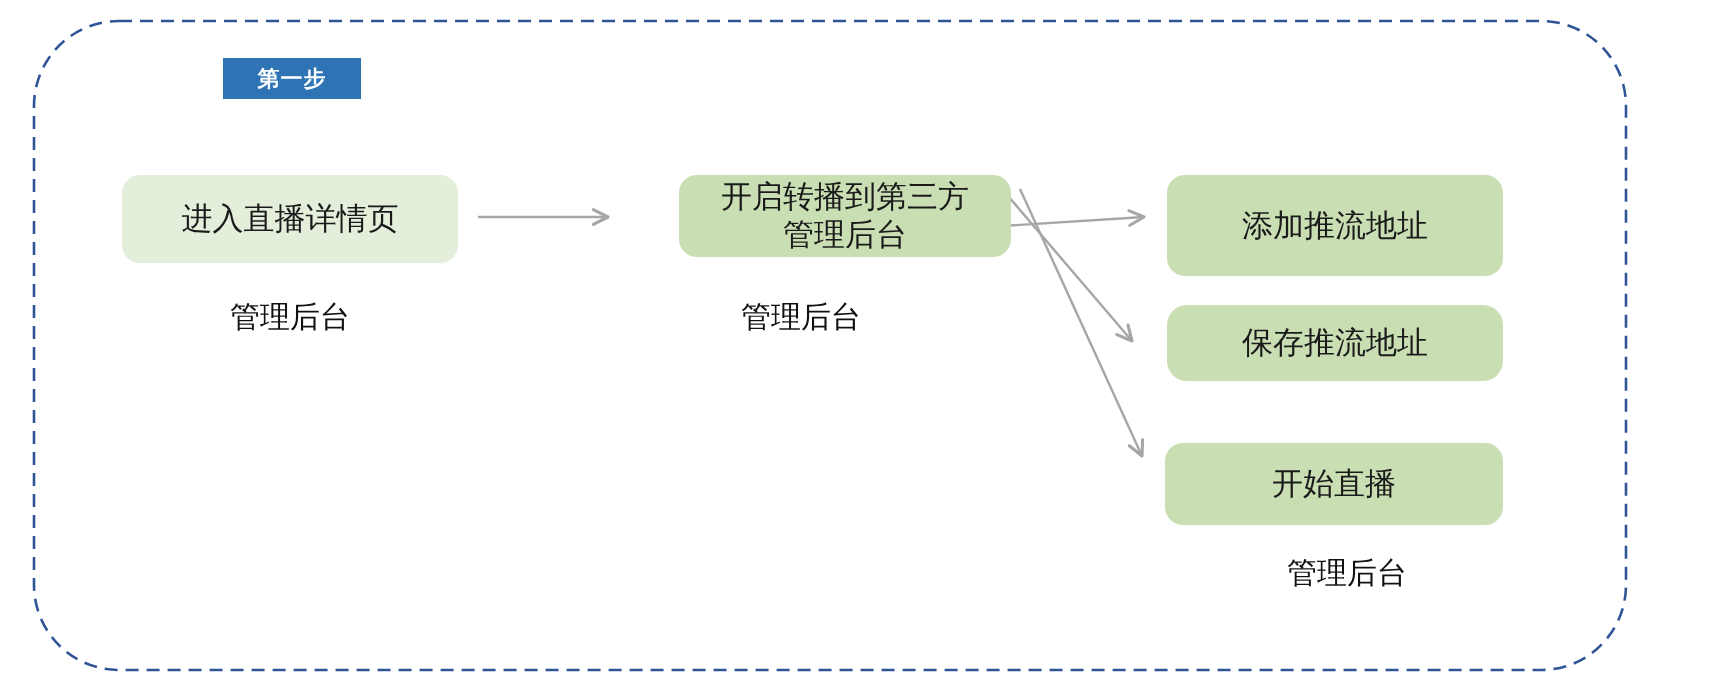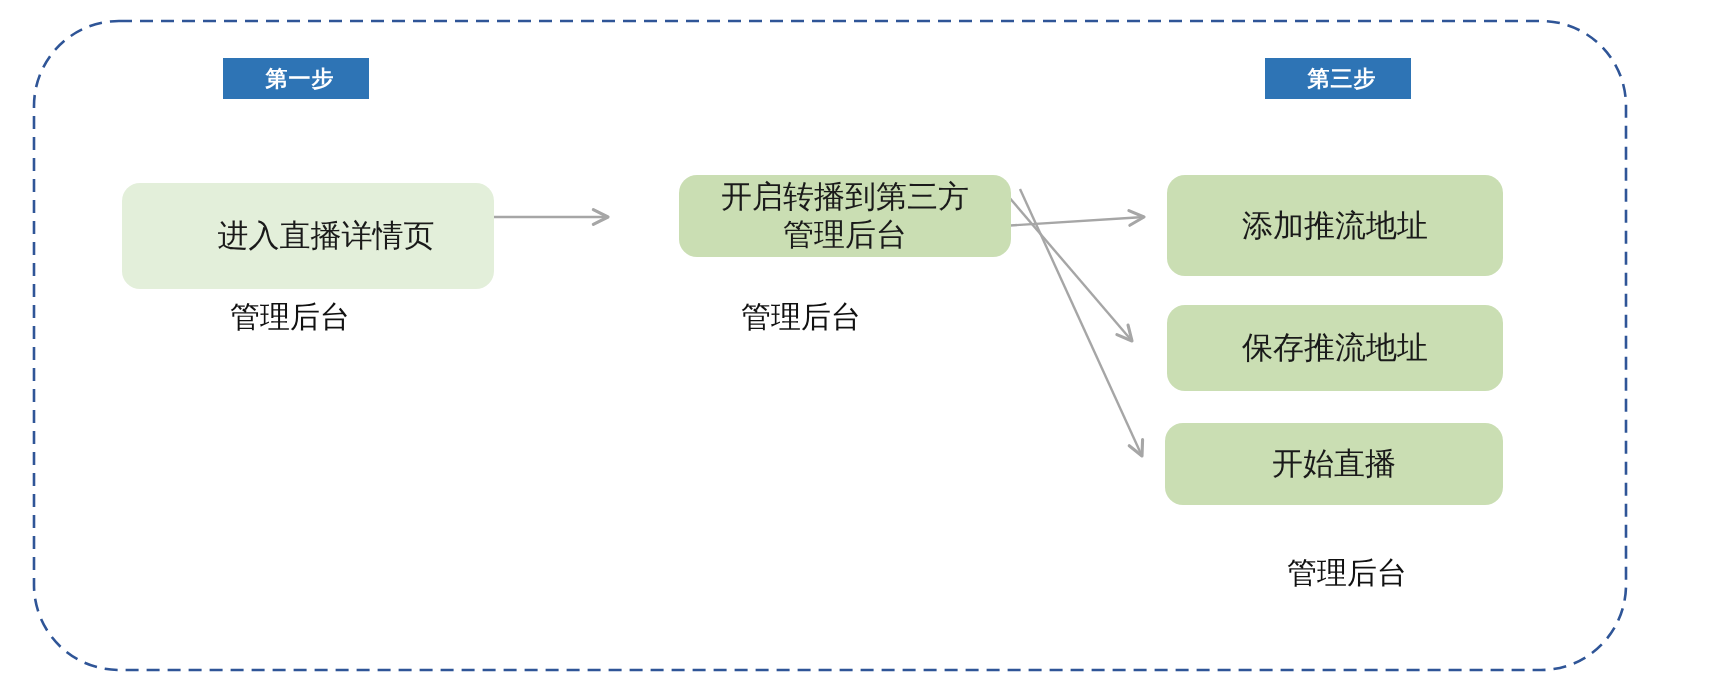--- a/index.html
+++ b/index.html
@@ -44,43 +44,42 @@
     width: 138px;
     height: 41px;
     background: var(--badge-bg, #2E74B5);
     color: var(--badge-text, #ffffff);
     font-size: 22px;
     font-weight: 700;
     display: flex;
     align-items: center;
     justify-content: center;
     letter-spacing: 1px;
-    padding-left: 8px;
   }
   .badge1 { left: 223px; top: 58px; }
   .badge2 { left: 732px; top: 60px; }
   .badge3 { left: 1265px; top: 58px; }
   .flow-box {
     position: absolute;
     border-radius: 18px;
     display: flex;
     flex-direction: column;
     align-items: center;
     justify-content: center;
     font-size: 31px;
     color: var(--box-text, #1a1a1a);
     background: var(--box-green, #cadeb3);
     line-height: 38px;
     text-align: center;
   }
-  .box1 { left: 122px; top: 183px; width: 336px; height: 106px; background: var(--box-light-green, #e3efda); padding-left: 36px; }
+  .box1 { left: 122px; top: 175px; width: 336px; height: 88px; background: var(--box-light-green, #e3efda); }
   .box2 { left: 635px; top: 175px; width: 332px; height: 82px; margin-left: 44px; }
   .box3 { left: 1167px; top: 175px; width: 336px; height: 101px; }
-  .box4 { left: 1167px; top: 305px; width: 336px; height: 86px; }
-  .box5 { left: 1165px; top: 423px; width: 338px; height: 82px; }
+  .box4 { left: 1167px; top: 305px; width: 336px; height: 76px; border-radius: 20px; }
+  .box5 { left: 1165px; top: 443px; width: 338px; height: 82px; }
   .caption {
     position: absolute;
     transform: translateX(-50%);
     font-size: 30px;
     font-weight: 400;
     color: var(--caption-text, #111111);
     white-space: nowrap;
   }
   .caption1 { left: 290px; top: 297px; }
   .caption2 { left: 801px; top: 297px; }
@@ -102,23 +101,20 @@
 
     <line class="arrow-line" x1="478" y1="217" x2="608" y2="217" marker-end="url(#arrowhead)"></line>
     <line class="arrow-line" x1="986" y1="227" x2="1144" y2="217" marker-end="url(#arrowhead)"></line>
     <line class="arrow-line" x1="1008" y1="196" x2="1132" y2="341" marker-end="url(#arrowhead)"></line>
     <line class="arrow-line" x1="1020" y1="189" x2="1142" y2="456" marker-end="url(#arrowhead)"></line>
   </svg>
 
   <div class="badge badge1">
     <span>第一步</span>
   </div>
-  <div class="badge badge3">
-    <span>第三步</span>
-  </div>
 
   <div class="flow-box box1">
     <span>进入直播详情页</span>
   </div>
 
   <div class="flow-box box2">
     <span>开启转播到第三方</span>
     <span>管理后台</span>
   </div>
 

